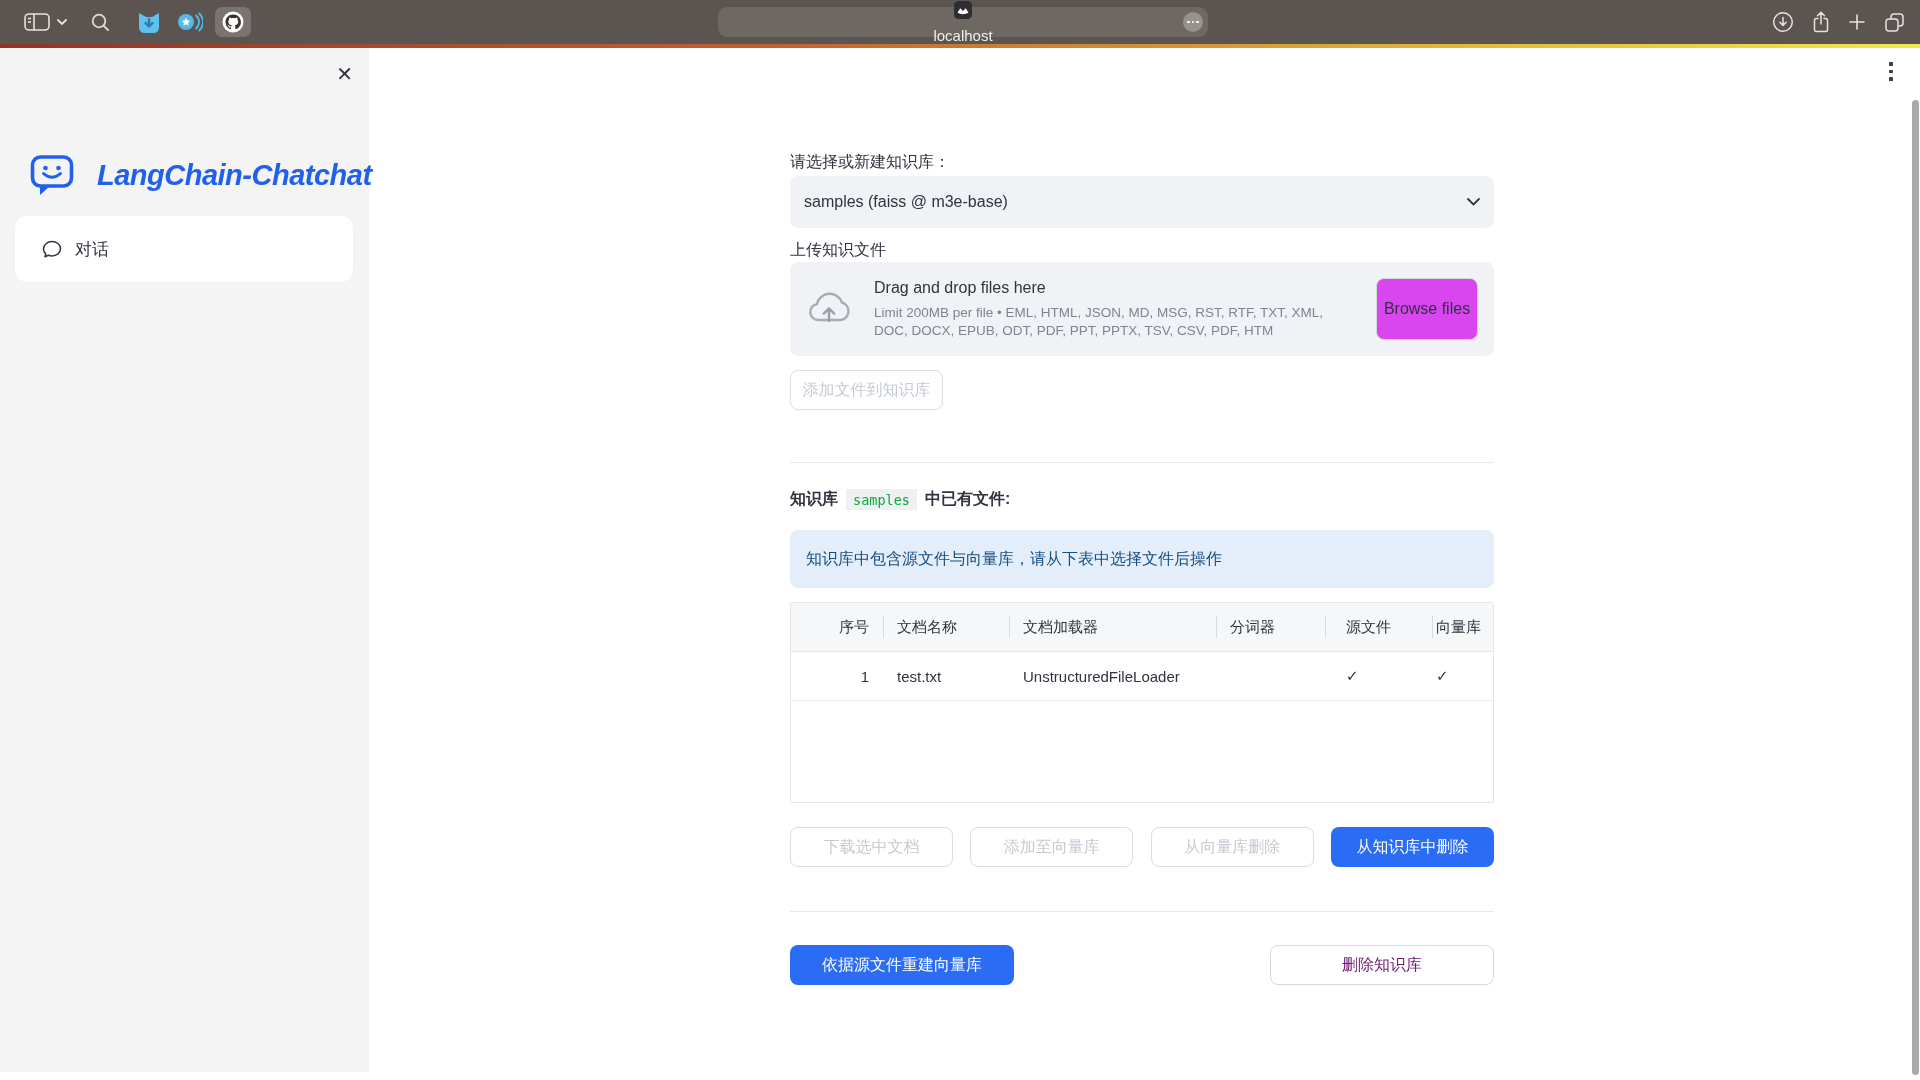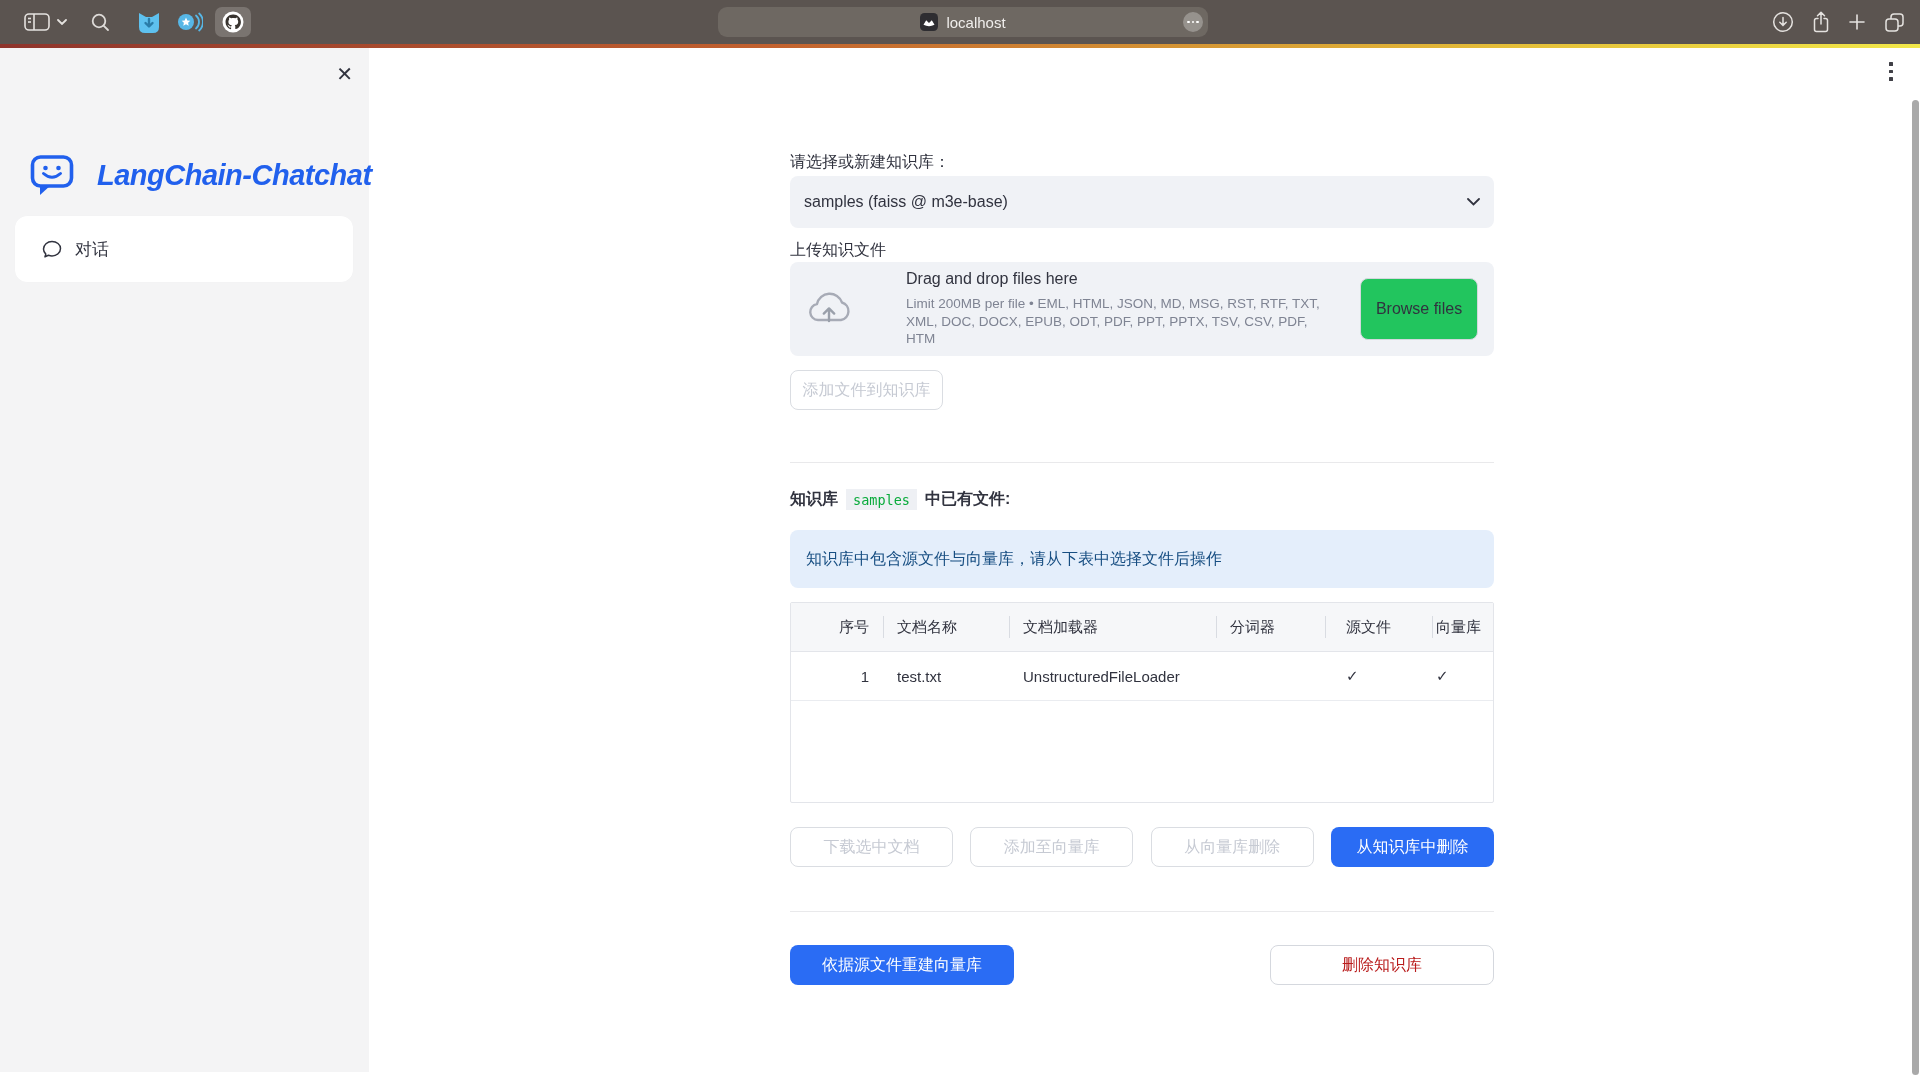--- a/index.html
+++ b/index.html
@@ -5,21 +5,21 @@
   html,body{margin:0;padding:0;}
   body{width:1920px;height:1080px;overflow:hidden;background:#fff;
        font-family:"Liberation Sans","DejaVu Sans",sans-serif;color:#31333f;position:relative;}
 
   
   .toolbar{position:absolute;top:0;left:0;width:1920px;height:44px;background:#5b5450;}
   .tb-left{position:absolute;left:24px;top:0;height:44px;display:flex;align-items:center;}
   .tb-ico{display:flex;align-items:center;justify-content:center;}
   .gh-wrap{width:36px;height:30px;background:#7a7470;border-radius:7px;display:flex;align-items:center;justify-content:center;}
   .addressbar{position:absolute;left:718px;top:7px;width:490px;height:30px;background:#6e6862;border-radius:9px;
-              display:flex;align-items:center;justify-content:center;gap:8px;color:#f0eeec;font-size:15px;}
+              display:flex;align-items:center;justify-content:center;gap:8px;color:#f0eeec;font-size:15px;flex-direction:column;}
   .ellipsis-btn{position:absolute;right:5px;top:5px;width:20px;height:20px;border-radius:50%;
                 background:rgba(255,255,255,.28);display:flex;align-items:center;justify-content:center;gap:2px;}
   .ellipsis-btn i{width:2.5px;height:2.5px;border-radius:50%;background:#fff;}
   .tb-right{position:absolute;right:14px;top:0;height:44px;display:flex;align-items:center;gap:17px;}
   .decoration{position:absolute;top:44px;left:0;width:1920px;height:4px;
               background:linear-gradient(90deg,#8e342c,#c2612f 40%,#e3bc38 78%,#f2e84a);}
 
   
   .app{position:absolute;top:48px;left:0;width:1920px;height:1032px;background:#fff;}
   .sidebar{position:absolute;top:0;left:0;width:369px;height:1024px;background:#f4f4f5;}
@@ -33,28 +33,28 @@
   .nav-item.selected{background:#2a6cf4;color:#fff;margin-top:6px;font-weight:bold;}
 
   
   .content{position:absolute;left:790px;top:0;width:704px;}
   .field-label{position:absolute;left:0;font-size:16px;color:#31333f;}
   .selectbox{position:absolute;top:128px;left:0;width:704px;height:52px;background:#f0f2f6;border-radius:8px;
              box-sizing:border-box;display:flex;align-items:center;justify-content:space-between;
              padding:0 14px;font-size:16px;cursor:pointer;}
   .dropzone{position:absolute;top:214px;left:0;width:704px;height:94px;background:#f0f2f6;border-radius:8px;
             box-sizing:border-box;display:flex;align-items:center;gap:22px;padding:0 16px;}
-  .dz-text{flex:1;margin-left:32px;}
+  .dz-text{flex:1;}
   .dz-title{font-size:16px;color:#31333f;margin-bottom:7px;}
   .dz-limit{font-size:13.5px;color:#7f8493;line-height:1.32;max-width:516px;}
-  .browse-btn{width:92px;height:60px;background:#22c55e;border:1px solid #d5d8de;border-radius:8px;
+  .browse-btn{width:92px;height:60px;background:#d946ef;border:1px solid #d5d8de;border-radius:8px;
               font-size:16px;color:#31333f;display:flex;align-items:center;justify-content:center;
-              text-align:center;padding:0 12px;box-sizing:content-box;cursor:pointer;}
+              text-align:center;padding:0 4px;box-sizing:content-box;cursor:pointer;}
   .btn{display:flex;align-items:center;justify-content:center;border-radius:8px;font-size:16px;
-       box-sizing:border-box;background:#fff;border:1px solid #d5d8de;color:#b91c1c;cursor:pointer;white-space:nowrap;}
+       box-sizing:border-box;background:#fff;border:1px solid #d5d8de;color:#701a75;cursor:pointer;white-space:nowrap;}
   .btn.disabled{color:#c6cad3;border-color:#dadde2;}
   .btn.primary{background:#2a6cf4;border:none;color:#fff;}
   .add-btn{position:absolute;top:322px;left:0;width:153px;height:40px;}
   .hr{position:absolute;left:0;width:704px;height:1px;background:#e9e9eb;}
   .kb-heading{position:absolute;top:441px;left:0;display:flex;align-items:center;gap:8px;
               font-size:16px;font-weight:bold;color:#31333f;}
   .code-chip{font-family:"DejaVu Sans Mono","Liberation Mono",monospace;font-size:13.5px;font-weight:normal;
              color:#09ab3b;background:#eef0f4;padding:2.5px 7px;border-radius:0;}
   .infobox{position:absolute;top:482px;left:0;width:704px;height:58px;background:#e4eefb;border-radius:8px;
            box-sizing:border-box;display:flex;align-items:center;padding:0 16px;

